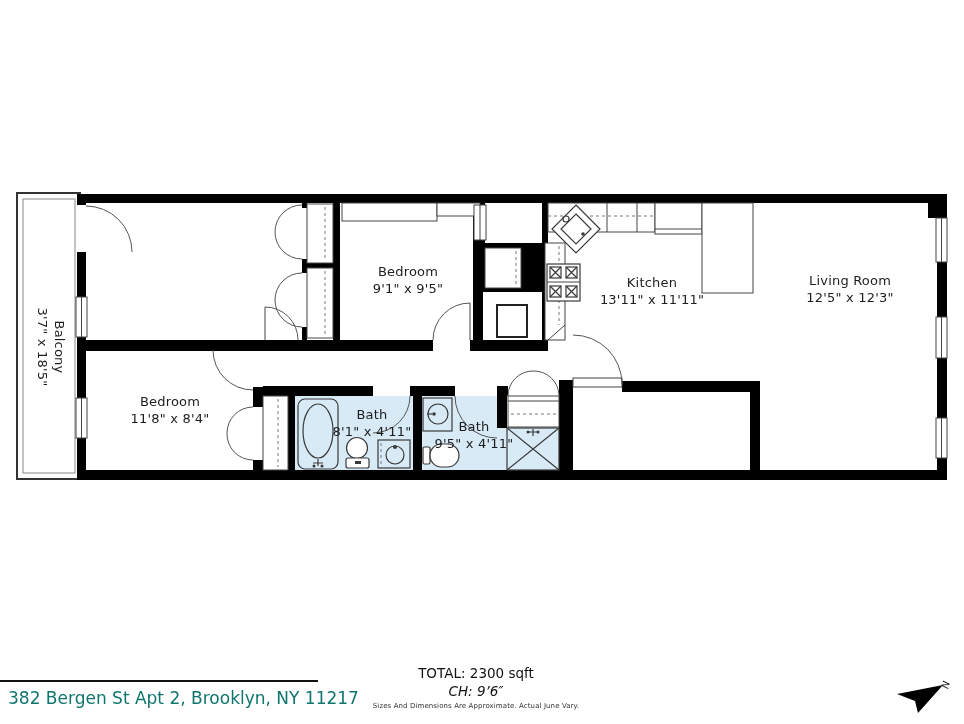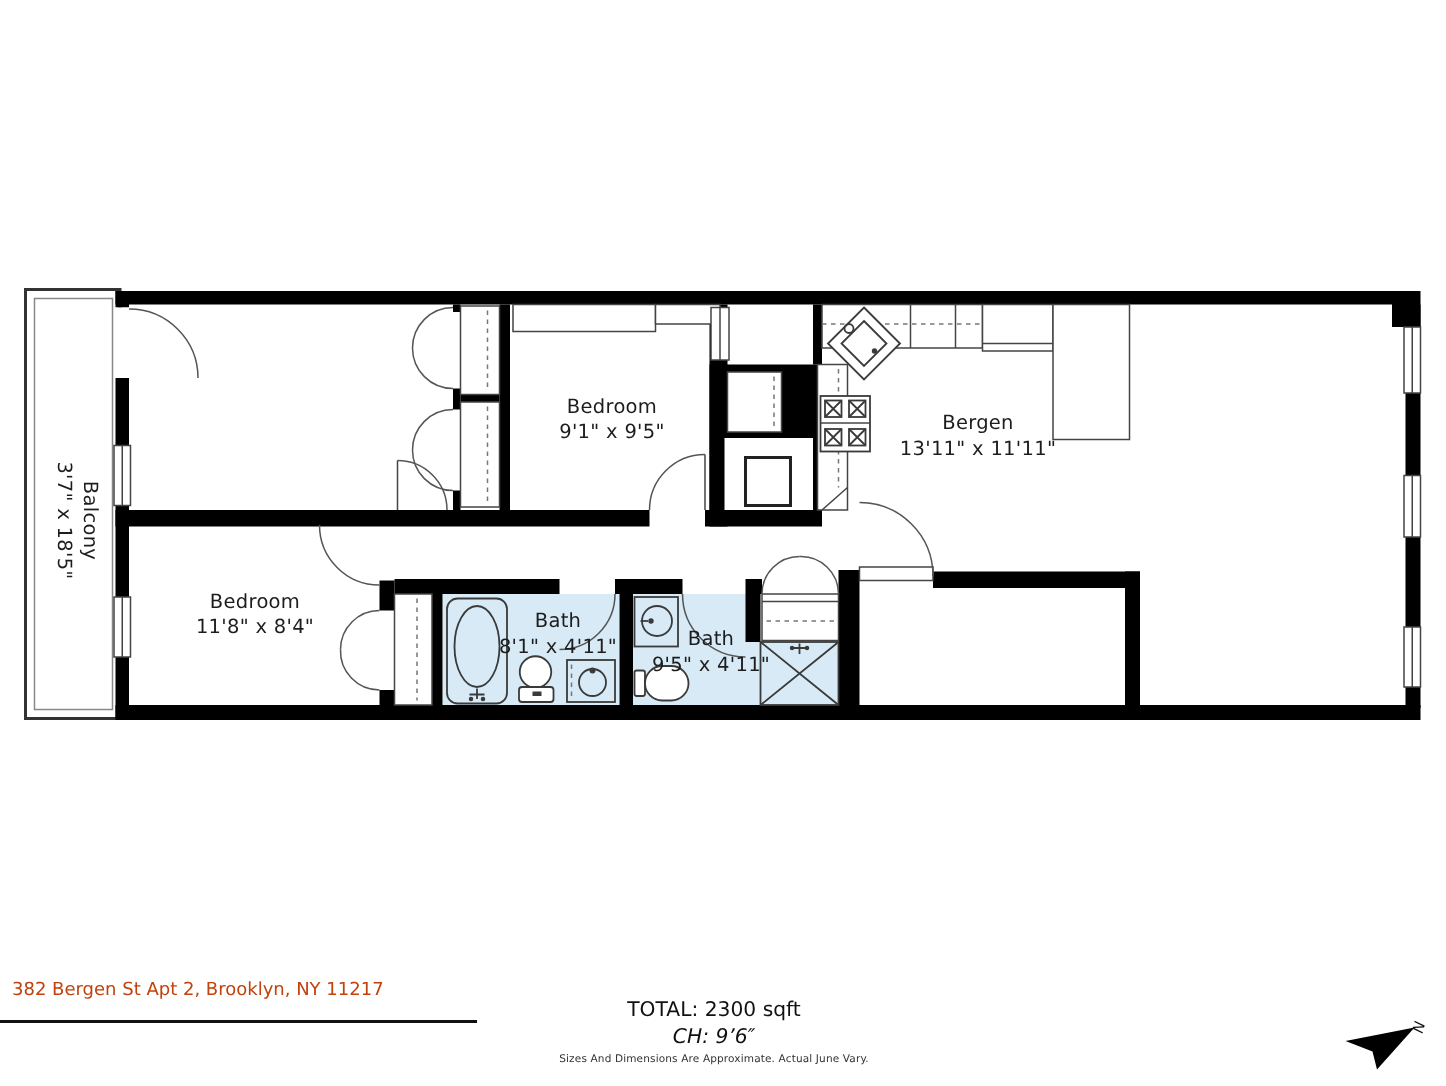--- a/index.html
+++ b/index.html
@@ -11,21 +11,21 @@
   .rlabel.rot{transform:translate(-50%,-50%) rotate(90deg);}
   .wall{fill:#000;stroke:none;}
   .thin{fill:none;stroke:#444;stroke-width:1;}
   .thinw{fill:#fff;stroke:#444;stroke-width:1;}
   .dash{fill:none;stroke:#777;stroke-width:1;stroke-dasharray:3,3;}
   .arc{fill:none;stroke:#555;stroke-width:1;}
   .fix{fill:#fff;stroke:#3a3a3a;stroke-width:1.2;}
   .fixn{fill:none;stroke:#3a3a3a;stroke-width:1.2;}
   .wet{fill:#d7eaf6;stroke:none;}
   #footer-rule{position:absolute;left:0;top:680px;width:318px;height:2px;background:#111;}
-  #address{position:absolute;left:8px;top:652px;font-size:12px;color:#c2410c;}
+  #address{position:absolute;left:8px;top:688px;font-size:17px;color:#0f766e;}
   .fcenter{position:absolute;left:326px;width:300px;text-align:center;color:#111;}
   #total{top:665px;font-size:13.5px;}
   #ch{top:683px;font-size:13.5px;font-style:italic;}
   #disclaimer{top:702px;font-size:7px;color:#333;letter-spacing:.1px;}
 </style>
 </head>
 <body>
 
 <div id="stage">
 
@@ -217,22 +217,26 @@
 
 <div class="rlabel" style="left:408px;top:281px">
   <div>Bedroom</div>
   <div>9'1" x 9'5"</div>
 </div>
 <div class="rlabel" style="left:170px;top:411px">
   <div>Bedroom</div>
   <div>11'8" x 8'4"</div>
 </div>
 <div class="rlabel" style="left:652px;top:292px">
-  <div>Bergen</div>
+  <div>Kitchen</div>
   <div>13'11" x 11'11"</div>
+</div>
+<div class="rlabel" style="left:850px;top:290px">
+  <div>Living Room</div>
+  <div>12'5" x 12'3"</div>
 </div>
 <div class="rlabel" style="left:372px;top:424px">
   <div>Bath</div>
   <div>8'1" x 4'11"</div>
 </div>
 <div class="rlabel" style="left:474px;top:436px">
   <div>Bath</div>
   <div>9'5" x 4'11"</div>
 </div>
 <div class="rlabel rot" style="left:50px;top:347px">

